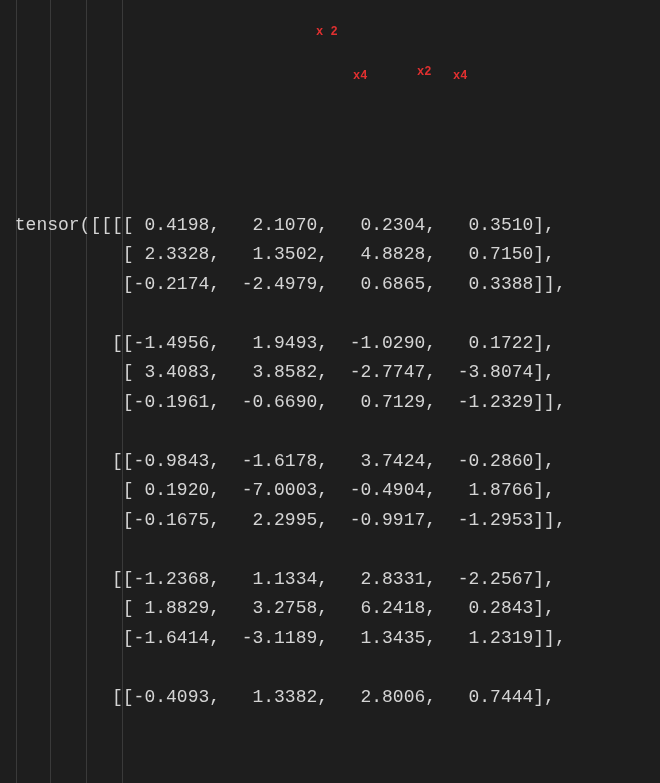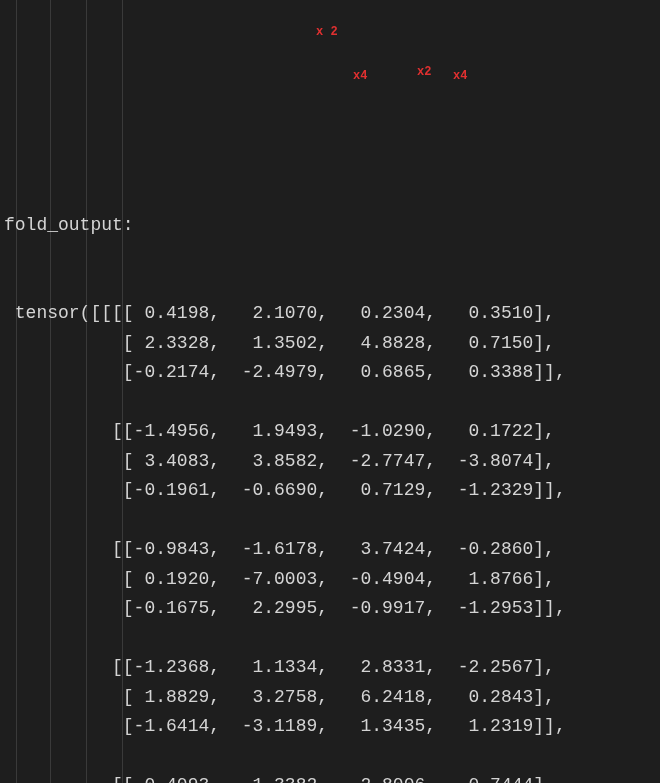--- a/index.html
+++ b/index.html
@@ -55,18 +55,17 @@
 </style>
 </head>
 <body>
 
 <div class="editor">
   <div class="indent-guide g1"></div>
   <div class="indent-guide g2"></div>
   <div class="indent-guide g3"></div>
   <div class="indent-guide g4"></div>
 
-  <div class="line">fold_output:</div>
   <div id="lines"><div class="line"> tensor([[[[ 0.4198,   2.1070,   0.2304,   0.3510],</div><div class="line">           [ 2.3328,   1.3502,   4.8828,   0.7150],</div><div class="line">           [-0.2174,  -2.4979,   0.6865,   0.3388]],</div><div class="line">&nbsp;</div><div class="line">          [[-1.4956,   1.9493,  -1.0290,   0.1722],</div><div class="line">           [ 3.4083,   3.8582,  -2.7747,  -3.8074],</div><div class="line">           [-0.1961,  -0.6690,   0.7129,  -1.2329]],</div><div class="line">&nbsp;</div><div class="line">          [[-0.9843,  -1.6178,   3.7424,  -0.2860],</div><div class="line">           [ 0.1920,  -7.0003,  -0.4904,   1.8766],</div><div class="line">           [-0.1675,   2.2995,  -0.9917,  -1.2953]],</div><div class="line">&nbsp;</div><div class="line">          [[-1.2368,   1.1334,   2.8331,  -2.2567],</div><div class="line">           [ 1.8829,   3.2758,   6.2418,   0.2843],</div><div class="line">           [-1.6414,  -3.1189,   1.3435,   1.2319]],</div><div class="line">&nbsp;</div><div class="line">          [[-0.4093,   1.3382,   2.8006,   0.7444],</div></div>
 
   <div id="annots"><span class="annot" style="top: 18px; left: 307px; margin-left: 9px;">x 2</span><span class="annot" style="top: 18px; left: 417px; margin-top: 40px;">x2</span><span class="annot" style="top: 62px; left: 353px;">x4</span><span class="annot" style="top: 62px; left: 453px;">x4</span></div>
   <div class="watermark"></div>
 </div>
 
 </body></html>

